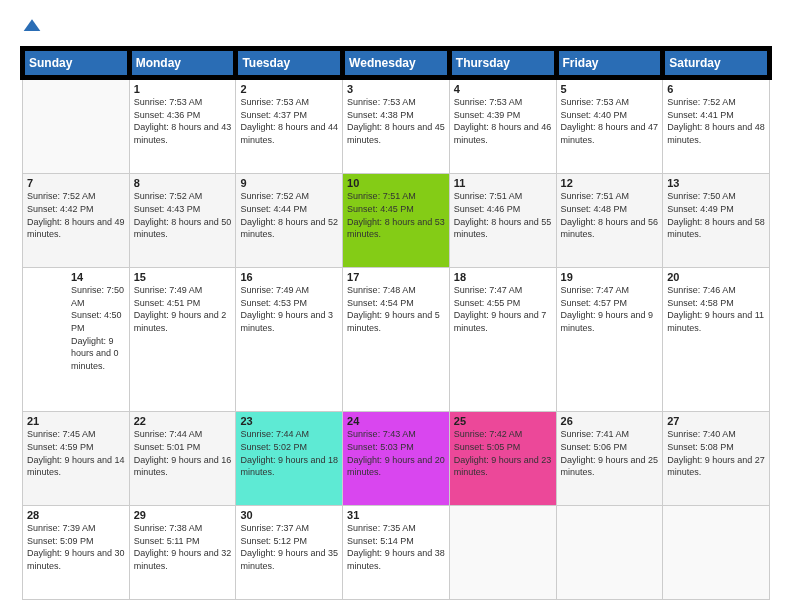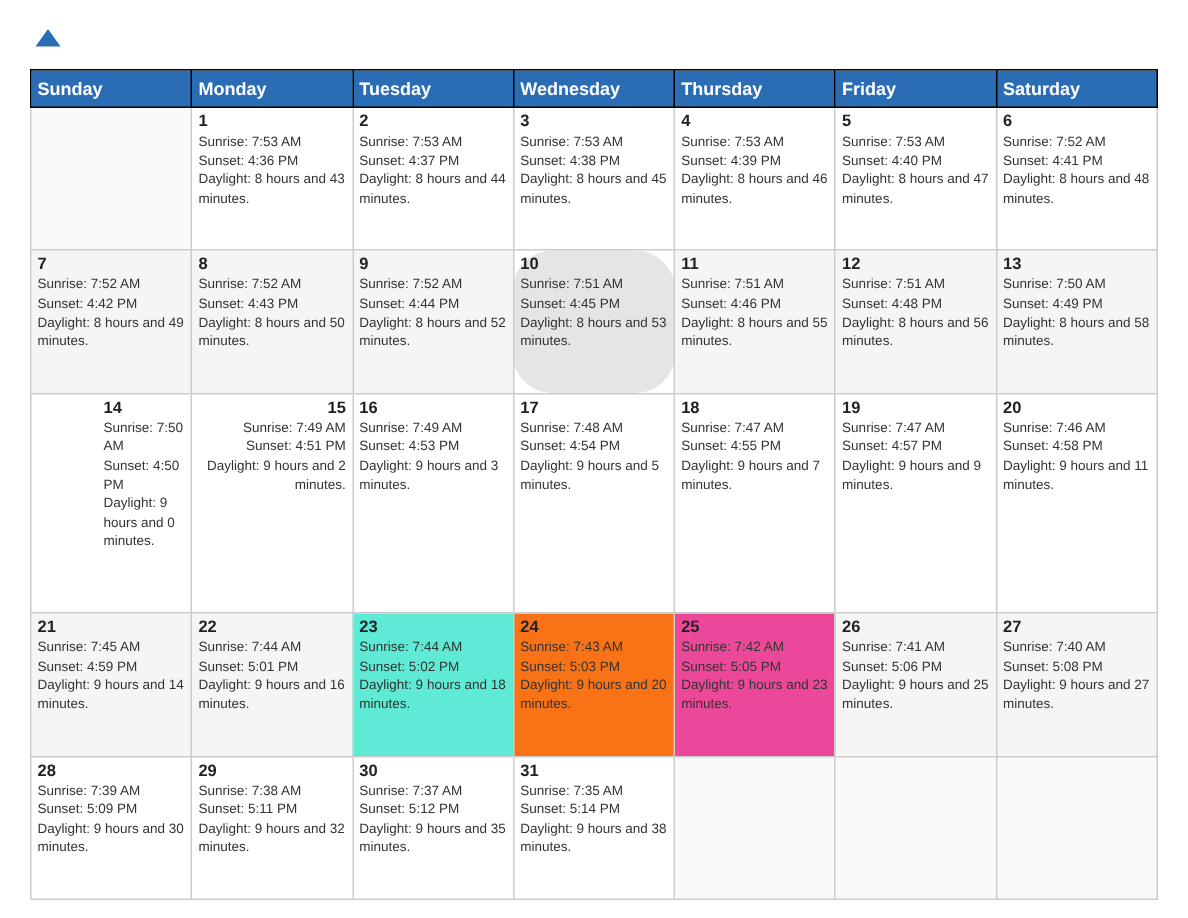--- a/index.html
+++ b/index.html
@@ -65,21 +65,21 @@
       border-collapse: collapse;
       flex: 1;
     }
     .calendar-table th {
       background-color: #2a6db5;
       color: #fff;
       font-size: 12px;
       font-weight: bold;
       padding: 5px 4px;
       text-align: left;
-      border: 1px solid #000000;
+      border: 5px solid #000000;
     }
     .calendar-table td {
       border: 1px solid #ccc;
       vertical-align: top;
       padding: 3px 4px;
       font-size: 9.5px;
       color: #333;
       width: calc(100% / 7);
       background: #fff;
     }
@@ -171,21 +171,21 @@
             <div class="day-info">Sunrise: 7:52 AM<br>Sunset: 4:42 PM<br>Daylight: 8 hours and 49 minutes.</div>
           </td>
           <td style="background: rgb(245, 245, 245);">
             <span class="day-num">8</span>
             <div class="day-info">Sunrise: 7:52 AM<br>Sunset: 4:43 PM<br>Daylight: 8 hours and 50 minutes.</div>
           </td>
           <td style="background: rgb(245, 245, 245);">
             <span class="day-num">9</span>
             <div class="day-info">Sunrise: 7:52 AM<br>Sunset: 4:44 PM<br>Daylight: 8 hours and 52 minutes.</div>
           </td>
-          <td style="background: #e5e5e5; border-radius: 26px;">
+          <td style="background: #84cc16;">
             <span class="day-num">10</span>
             <div class="day-info">Sunrise: 7:51 AM<br>Sunset: 4:45 PM<br>Daylight: 8 hours and 53 minutes.</div>
           </td>
           <td style="background: rgb(245, 245, 245);">
             <span class="day-num">11</span>
             <div class="day-info">Sunrise: 7:51 AM<br>Sunset: 4:46 PM<br>Daylight: 8 hours and 55 minutes.</div>
           </td>
           <td style="background: rgb(245, 245, 245);">
             <span class="day-num">12</span>
             <div class="day-info">Sunrise: 7:51 AM<br>Sunset: 4:48 PM<br>Daylight: 8 hours and 56 minutes.</div>
@@ -193,21 +193,21 @@
           <td style="background: rgb(245, 245, 245); margin-top: 45px;">
             <span class="day-num">13</span>
             <div class="day-info">Sunrise: 7:50 AM<br>Sunset: 4:49 PM<br>Daylight: 8 hours and 58 minutes.</div>
           </td>
         </tr>
         <tr>
           <td style="background: rgb(255, 255, 255); padding-left: 48px;">
             <span class="day-num">14</span>
             <div class="day-info">Sunrise: 7:50 AM<br>Sunset: 4:50 PM<br>Daylight: 9 hours and 0 minutes.</div>
           </td>
-          <td style="background: rgb(255, 255, 255); text-align: right;">
+          <td style="background: rgb(255, 255, 255);">
             <span class="day-num">15</span>
             <div class="day-info">Sunrise: 7:49 AM<br>Sunset: 4:51 PM<br>Daylight: 9 hours and 2 minutes.</div>
           </td>
           <td style="background: rgb(255, 255, 255);">
             <span class="day-num">16</span>
             <div class="day-info">Sunrise: 7:49 AM<br>Sunset: 4:53 PM<br>Daylight: 9 hours and 3 minutes.</div>
           </td>
           <td style="background: rgb(255, 255, 255);">
             <span class="day-num">17</span>
             <div class="day-info">Sunrise: 7:48 AM<br>Sunset: 4:54 PM<br>Daylight: 9 hours and 5 minutes.</div>
@@ -231,21 +231,21 @@
             <div class="day-info">Sunrise: 7:45 AM<br>Sunset: 4:59 PM<br>Daylight: 9 hours and 14 minutes.</div>
           </td>
           <td style="background: rgb(245, 245, 245);">
             <span class="day-num">22</span>
             <div class="day-info">Sunrise: 7:44 AM<br>Sunset: 5:01 PM<br>Daylight: 9 hours and 16 minutes.</div>
           </td>
           <td style="background: #5eead4;">
             <span class="day-num">23</span>
             <div class="day-info">Sunrise: 7:44 AM<br>Sunset: 5:02 PM<br>Daylight: 9 hours and 18 minutes.</div>
           </td>
-          <td style="background: #f97316;">
+          <td style="background: #d946ef;">
             <span class="day-num">24</span>
             <div class="day-info">Sunrise: 7:43 AM<br>Sunset: 5:03 PM<br>Daylight: 9 hours and 20 minutes.</div>
           </td>
           <td style="background: #ec4899;">
             <span class="day-num">25</span>
             <div class="day-info">Sunrise: 7:42 AM<br>Sunset: 5:05 PM<br>Daylight: 9 hours and 23 minutes.</div>
           </td>
           <td style="background: rgb(245, 245, 245);">
             <span class="day-num">26</span>
             <div class="day-info">Sunrise: 7:41 AM<br>Sunset: 5:06 PM<br>Daylight: 9 hours and 25 minutes.</div>

